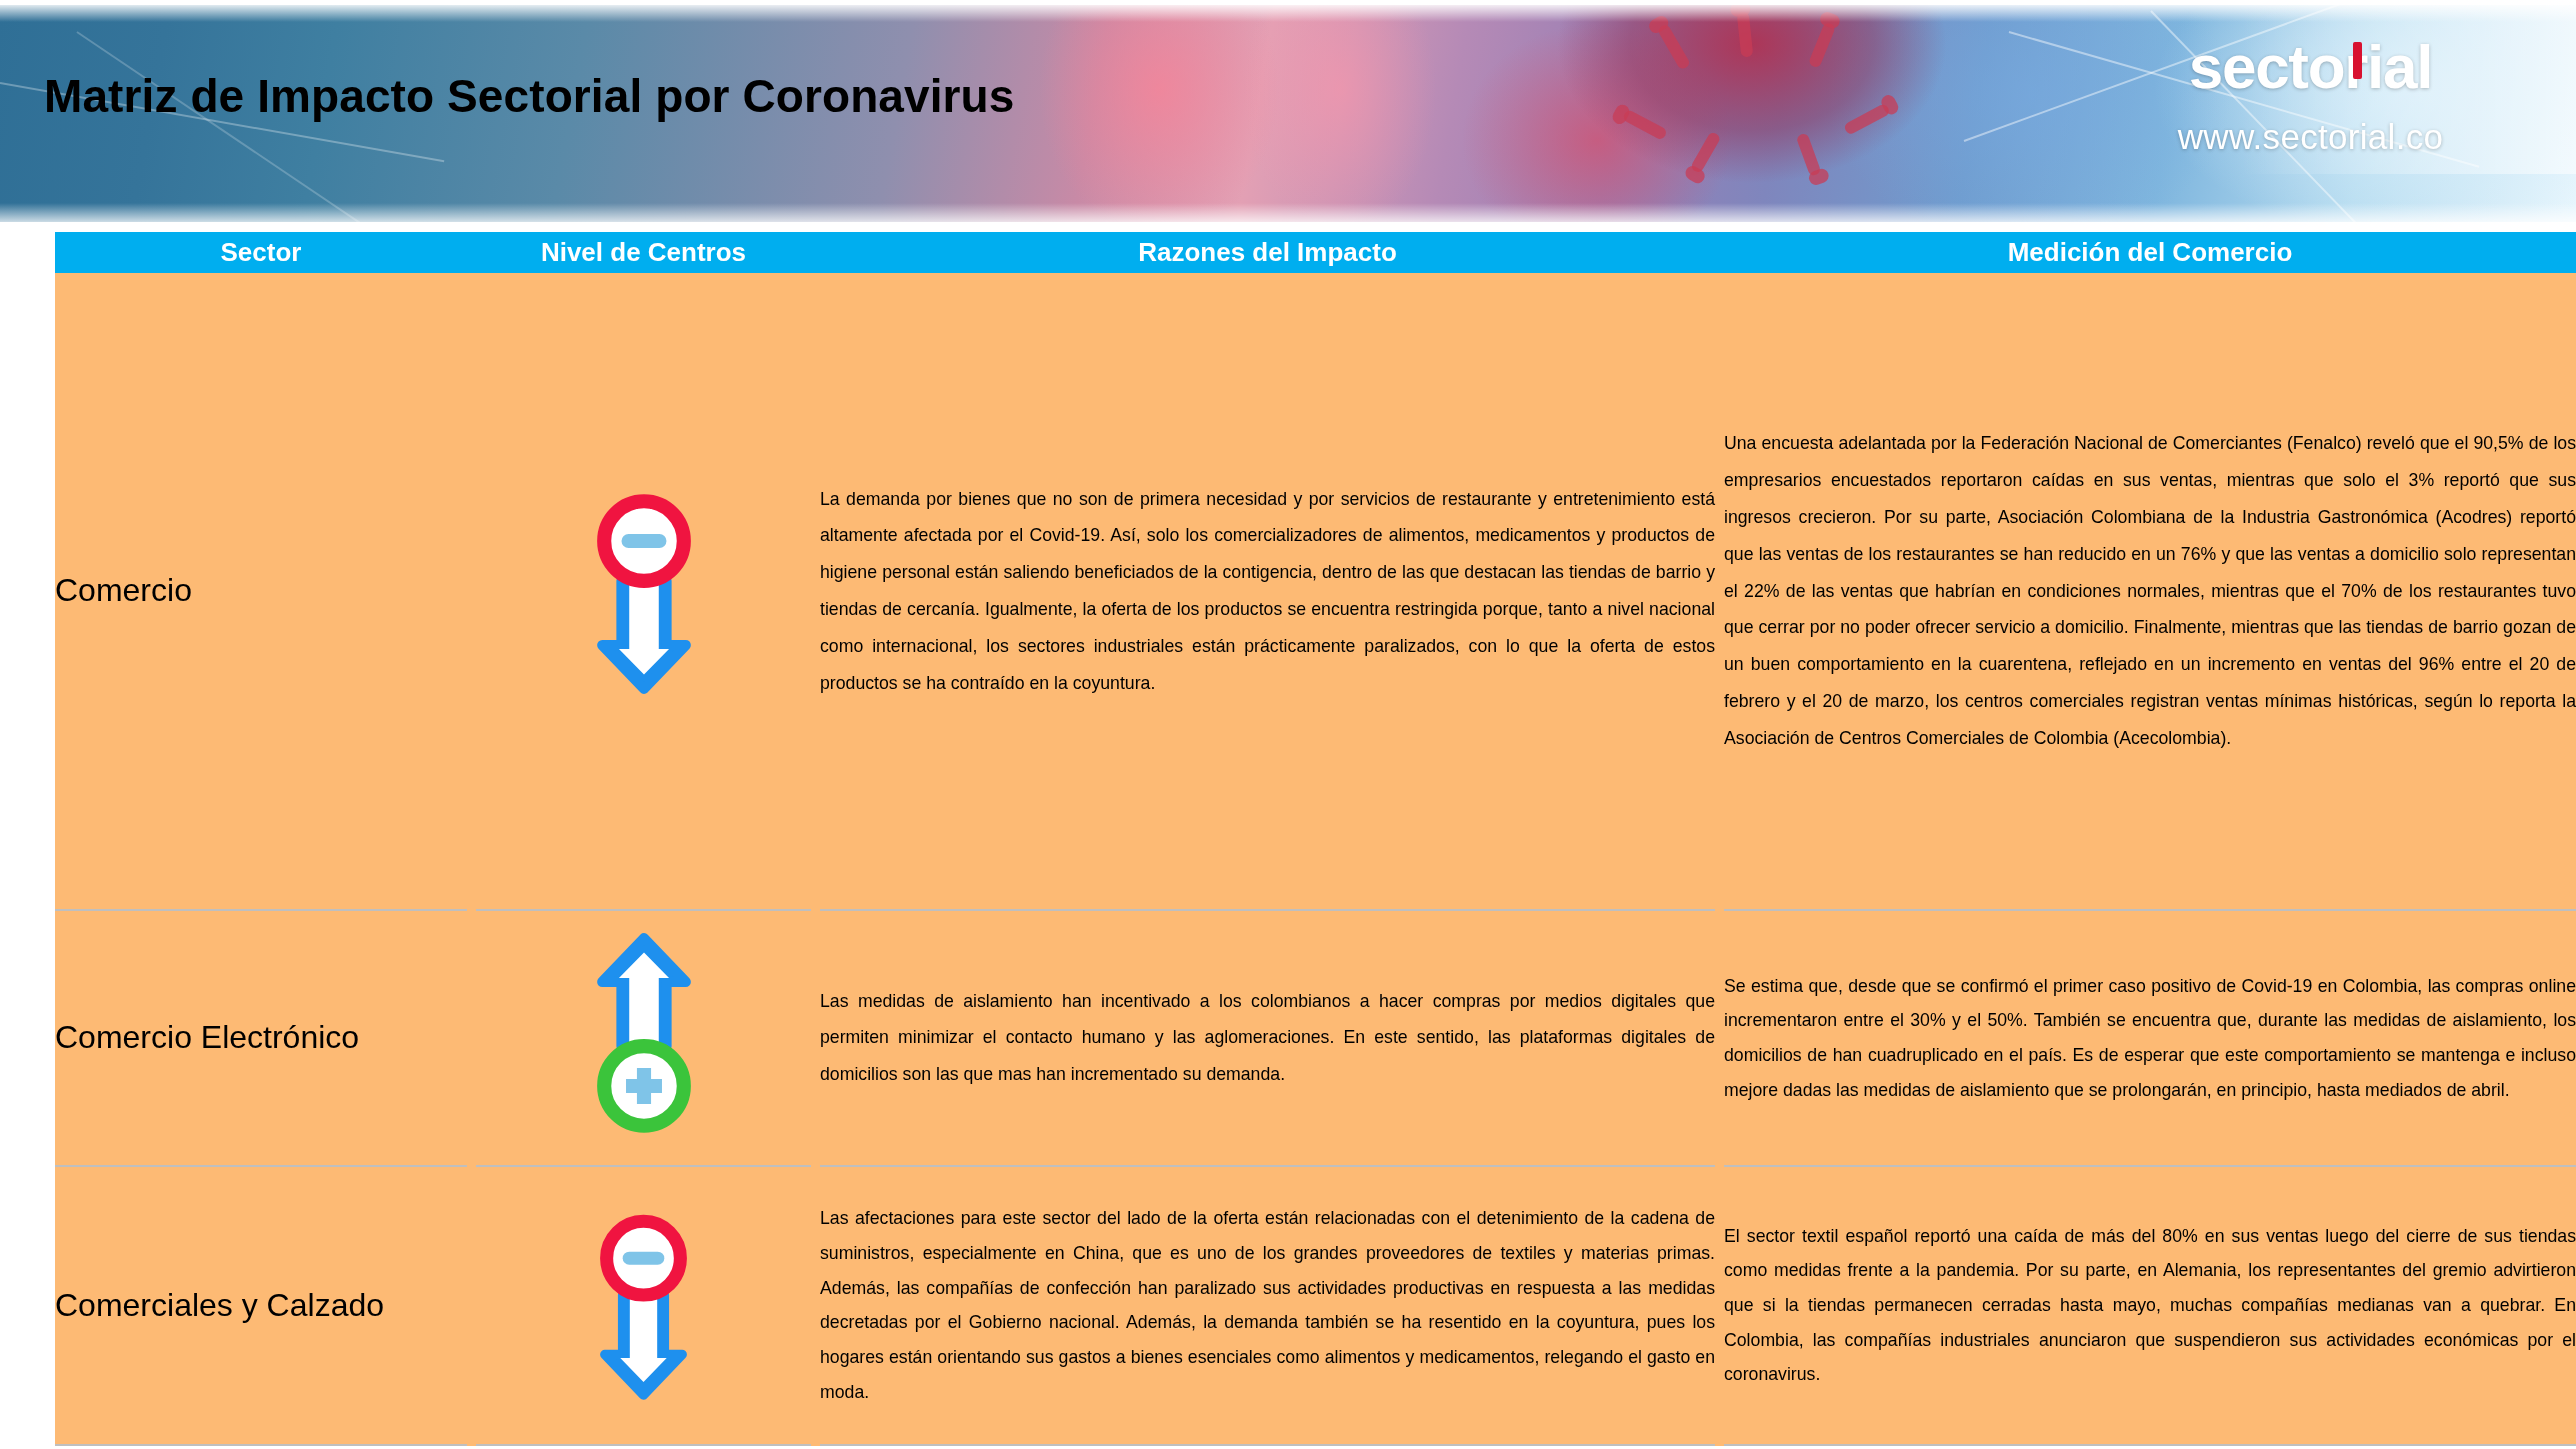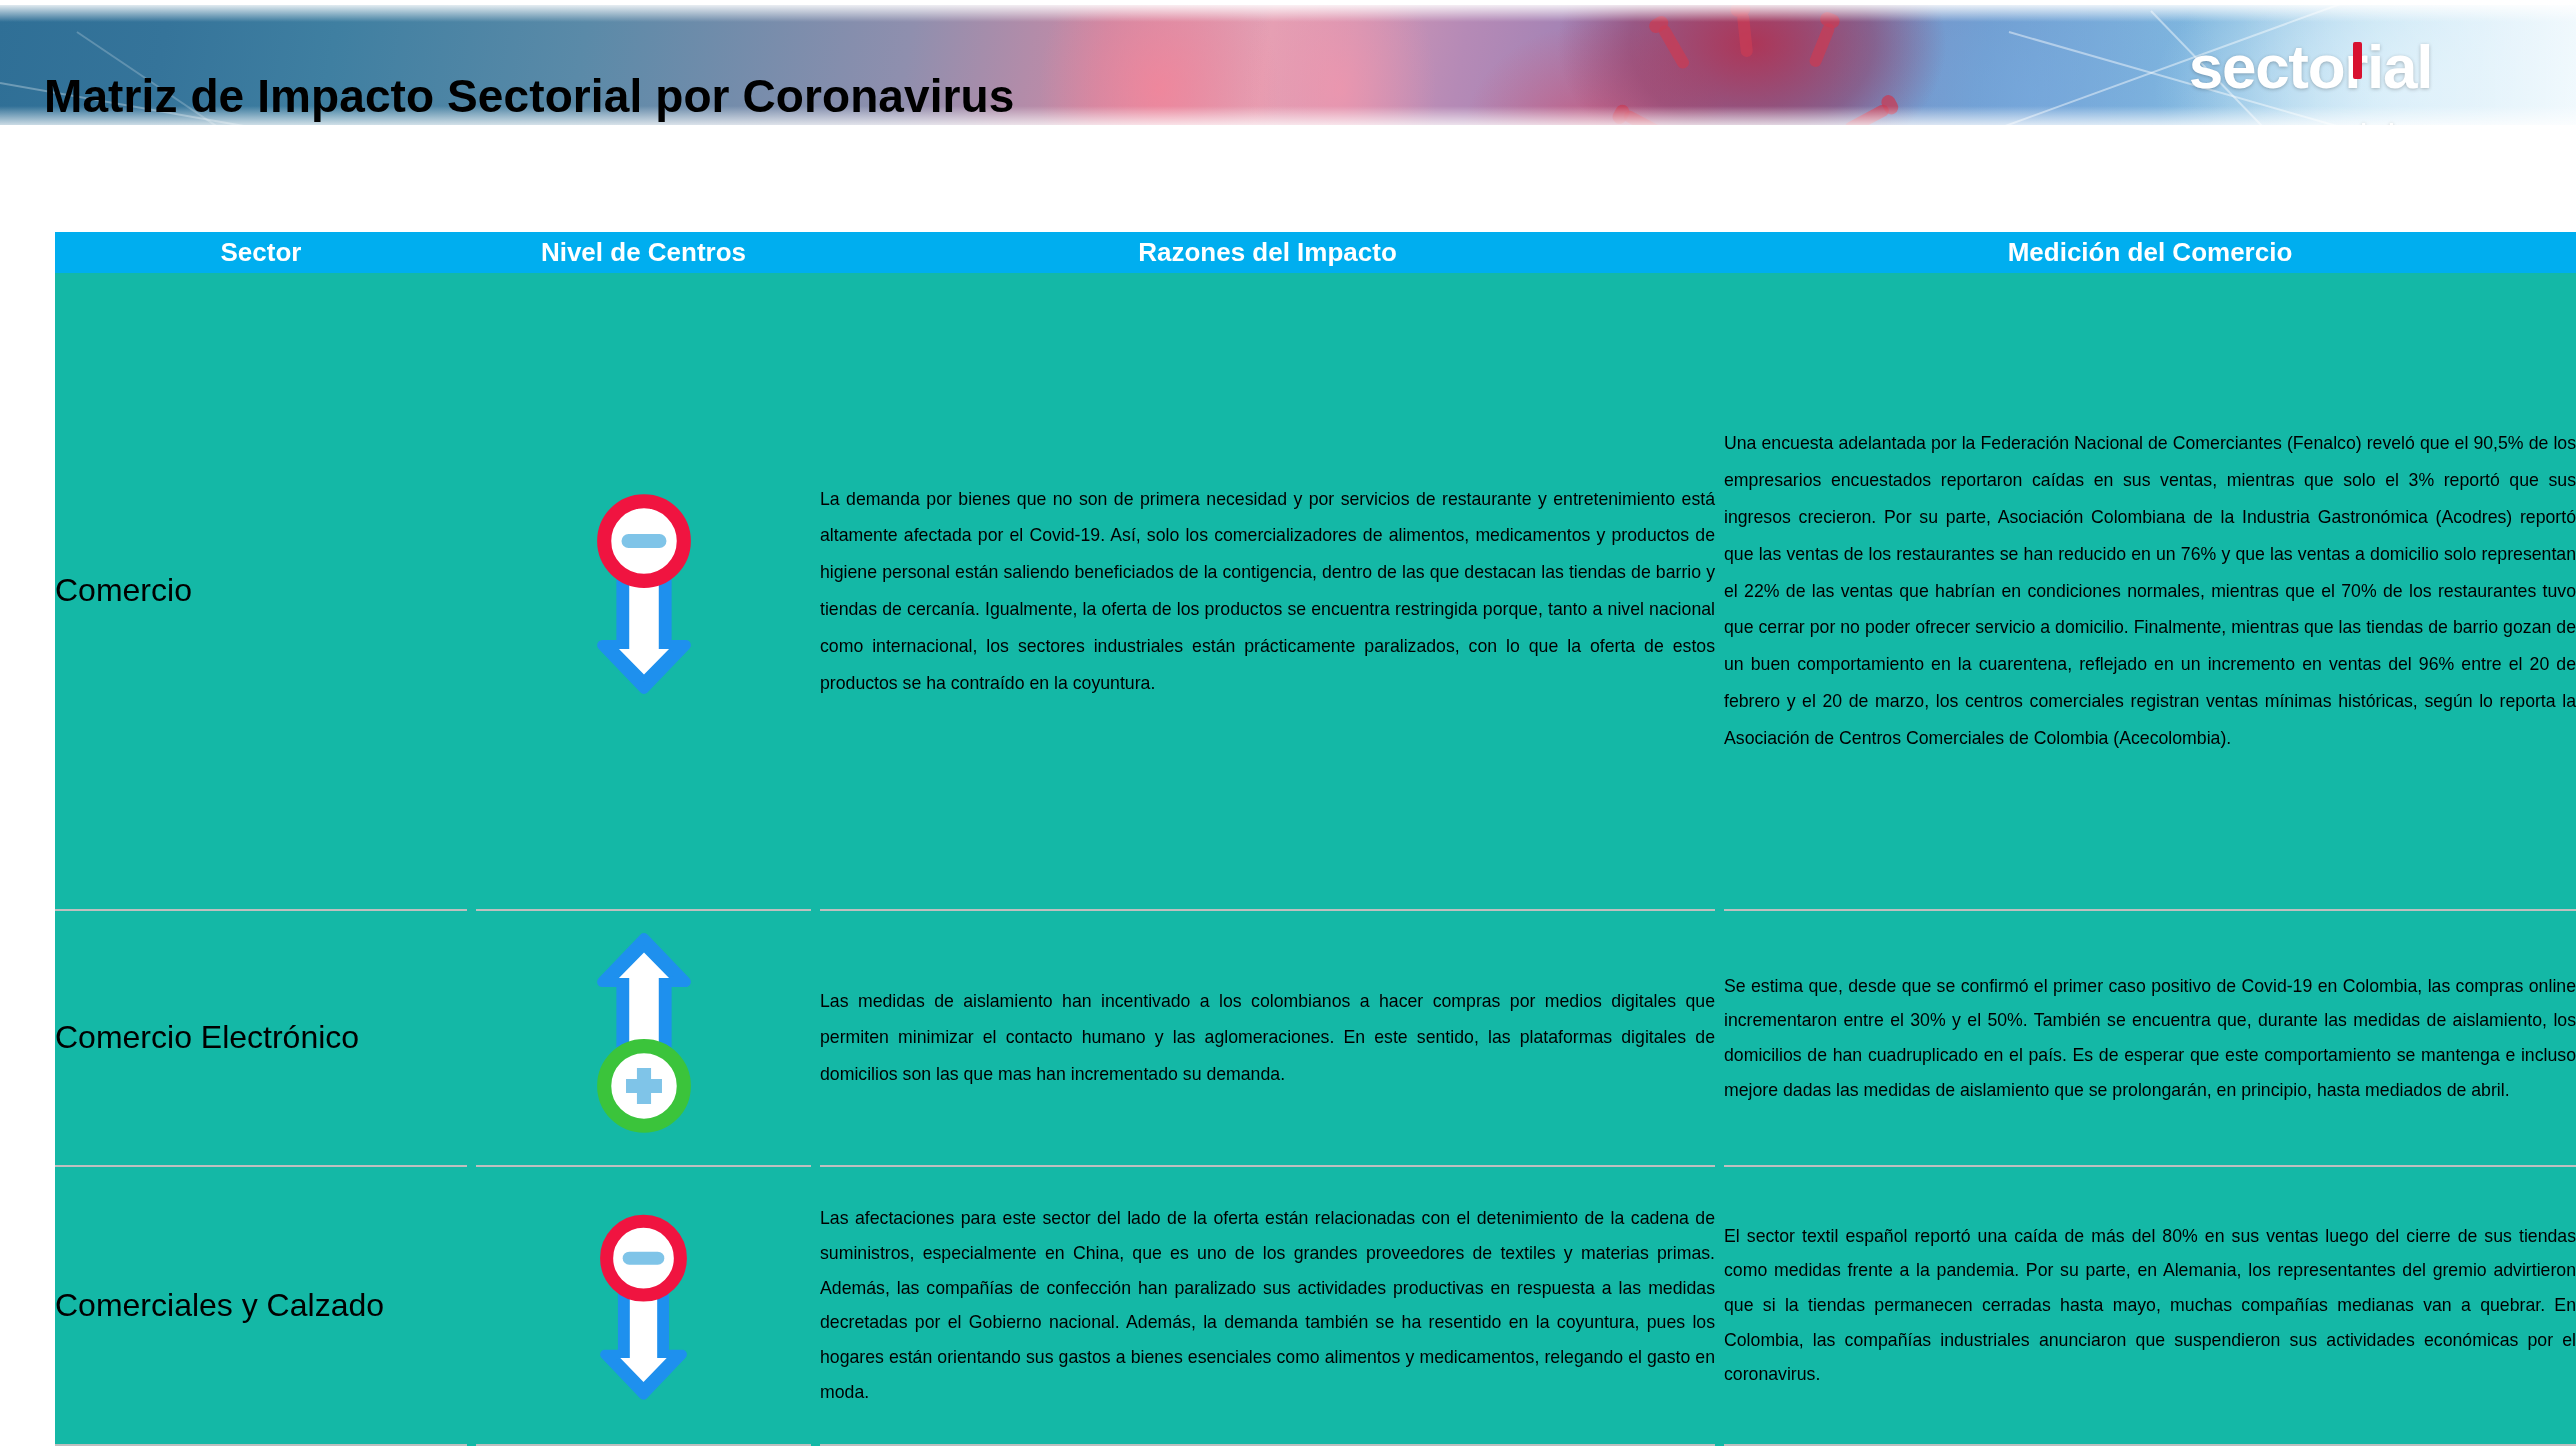--- a/index.html
+++ b/index.html
@@ -13,21 +13,21 @@
     font-family: "Liberation Sans", sans-serif;
     overflow: hidden;
   }
 
   
   .banner {
     position: absolute;
     left: 0;
     top: 5.2px;
     width: 2576px;
-    height: 120px;
+    height: 217px;
     overflow: hidden;
     background:
       radial-gradient(ellipse 270px 193px at 1752px 39px, rgba(180,40,70,0.85) 0%, rgba(150,40,75,0.45) 45%, rgba(120,50,90,0.0) 72%),
       radial-gradient(ellipse 193px 167px at 1597px 135px, rgba(225,70,95,0.60) 0%, rgba(200,70,100,0.0) 70%),
       radial-gradient(ellipse 167px 206px at 1159px 84px, rgba(250,130,150,0.70) 0%, rgba(250,140,160,0.0) 72%),
       radial-gradient(ellipse 129px 193px at 1340px 84px, rgba(255,150,170,0.55) 0%, rgba(255,160,180,0.0) 75%),
       radial-gradient(ellipse 270px 206px at 2029px 90px, rgba(120,170,225,0.55) 0%, rgba(130,180,230,0.0) 75%),
       radial-gradient(ellipse 335px 193px at 2415px 84px, rgba(215,238,250,0.85) 0%, rgba(225,242,252,0.0) 78%),
       linear-gradient(100deg,
         #2f6f96 0px, #35749a 167px, #3f7fa1 335px,
@@ -132,21 +132,21 @@
     font-weight: bold;
     height: 39px;
     vertical-align: middle;
     text-align: center;
     border: none;
   }
   .col-sep { width: 9px; background: #ffffff; padding:0; border:none;}
   th.col-sep { background: #ffffff; }
 
   table.matrix td {
-    background: #14b8a6;
+    background: #fdba74;
     vertical-align: middle;
     border: none;
     padding: 0;
   }
   .cell-sector {
     font-size: 32px;
     color: #000000;
     line-height: 1.22;
     padding: 6.4px 7.7px;
   }

